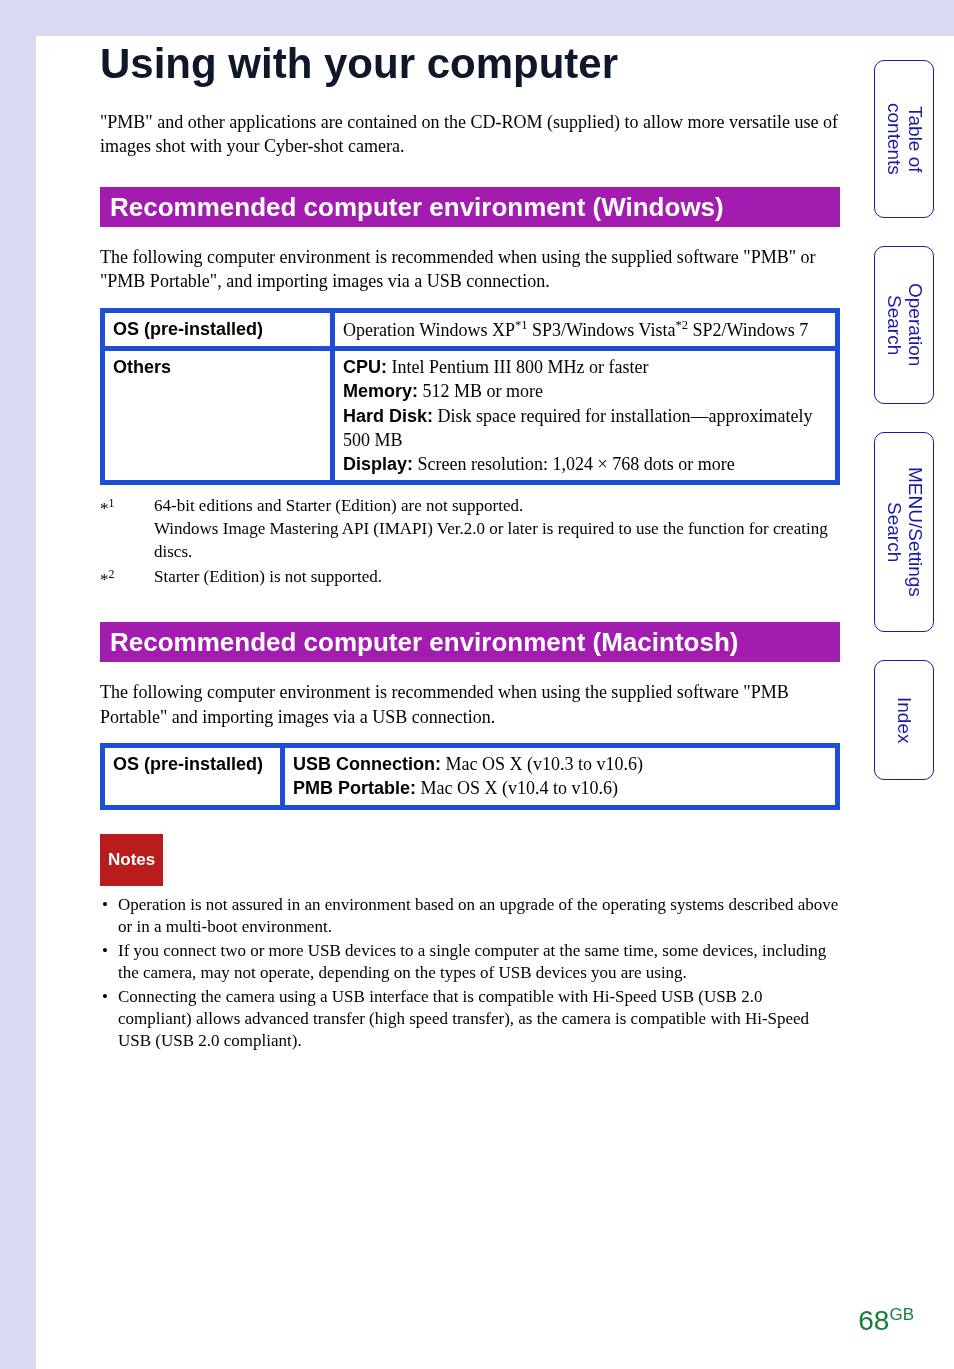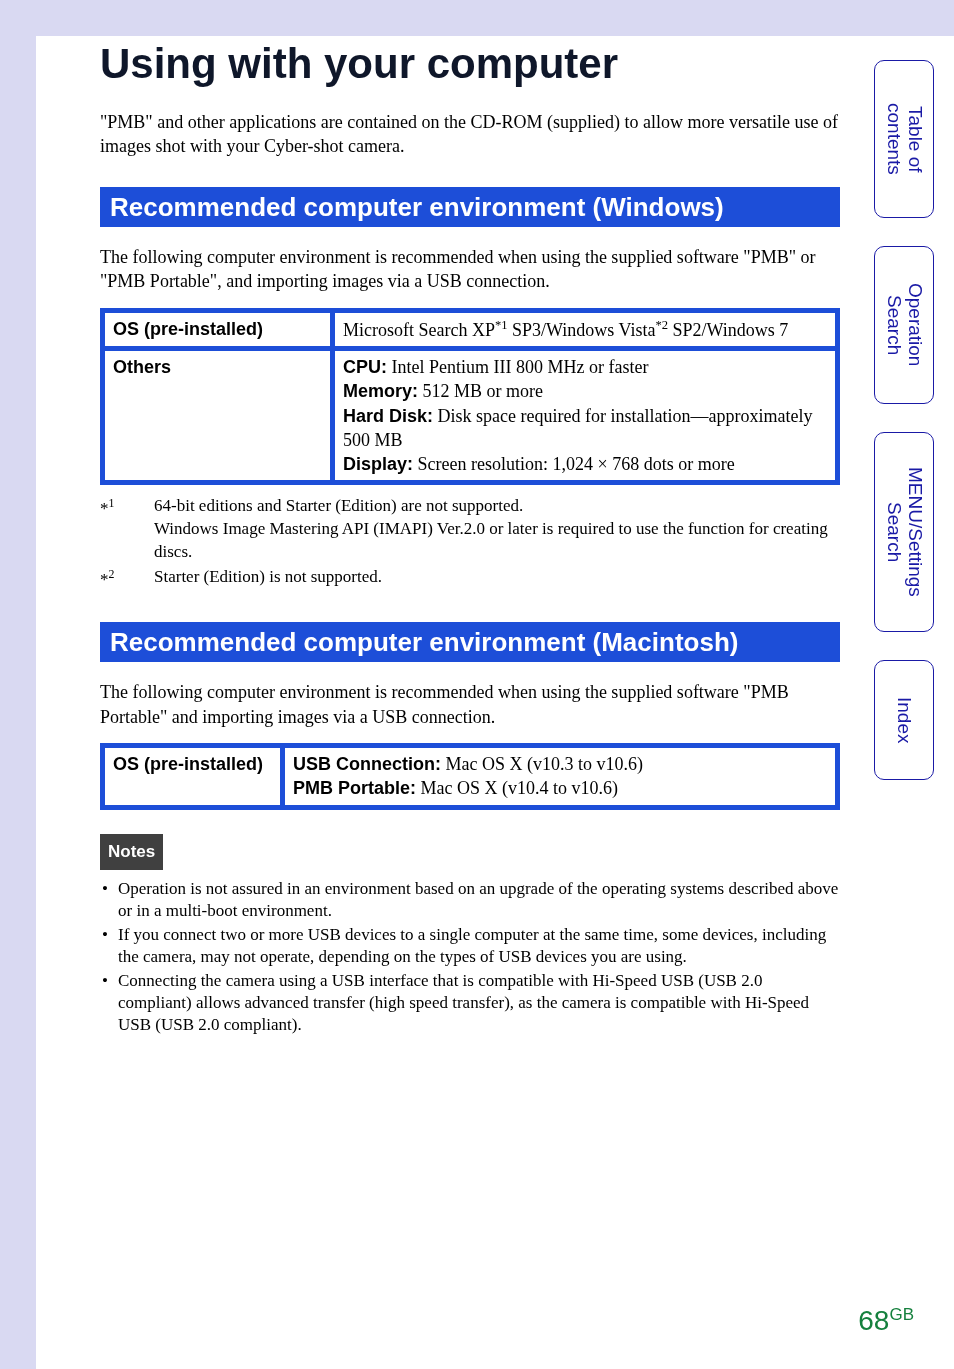--- a/index.html
+++ b/index.html
@@ -37,21 +37,21 @@
     }
     p.body-text {
       font-size: 18px;
       line-height: 1.35;
       color: #000;
       margin-bottom: 28px;
     }
     h2.section-header {
       font-family: Arial, Helvetica, sans-serif;
       font-weight: bold;
-      background: #1d4ed8;
+      background: #a21caf;
       color: #fff;
       font-size: 26px;
       padding: 4px 10px;
       margin-bottom: 18px;
       line-height: 1.25;
     }
     table.spec-table {
       width: 100%;
       border-collapse: collapse;
       margin-bottom: 10px;
@@ -75,24 +75,24 @@
       line-height: 1.35;
       margin-bottom: 30px;
     }
     .footnote-row { display: flex; margin-bottom: 2px; }
     .footnote-marker { width: 26px; flex: 0 0 26px; }
     .footnote-text { flex: 1; margin-left: 28px; }
     .notes-label {
       display: inline-block;
       font-family: Arial, Helvetica, sans-serif;
       font-weight: bold;
-      background: #404040;
+      background: #b91c1c;
       color: #fff;
       font-size: 17px;
-      padding: 8px 8px;
+      padding: 16px 8px;
       margin-bottom: 8px;
     }
     ul.notes-list {
       list-style: none;
       padding-left: 0;
     }
     ul.notes-list li {
       font-size: 17px;
       line-height: 1.3;
       padding-left: 18px;
@@ -174,21 +174,21 @@
 
   <h2 class="section-header">Recommended computer environment (Windows)</h2>
 
   <p class="body-text" style="margin-bottom:14px">The following computer environment is recommended when using the supplied software "PMB" or "PMB Portable", and importing images via a USB connection.</p>
 
   <table class="spec-table">
     <tbody>
         <tr>
       <td class="label">OS (pre-installed)</td>
       <td>
-        <span>Microsoft Search XP</span><span class="sup">*1</span><span> SP3/Windows Vista</span><span class="sup">*2</span><span> SP2/Windows 7</span>
+        <span>Operation Windows XP</span><span class="sup">*1</span><span> SP3/Windows Vista</span><span class="sup">*2</span><span> SP2/Windows 7</span>
       </td>
     </tr>
     <tr>
       <td class="label">Others</td>
       <td>
         <span class="bold-sans">CPU:</span><span> Intel Pentium III 800 MHz or faster</span><br>
         <span class="bold-sans">Memory:</span><span> 512 MB or more</span><br>
         <span class="bold-sans">Hard Disk:</span><span> Disk space required for installation—approximately 500 MB</span><br>
         <span class="bold-sans">Display:</span><span> Screen resolution: 1,024 × 768 dots or more</span>
       </td>

